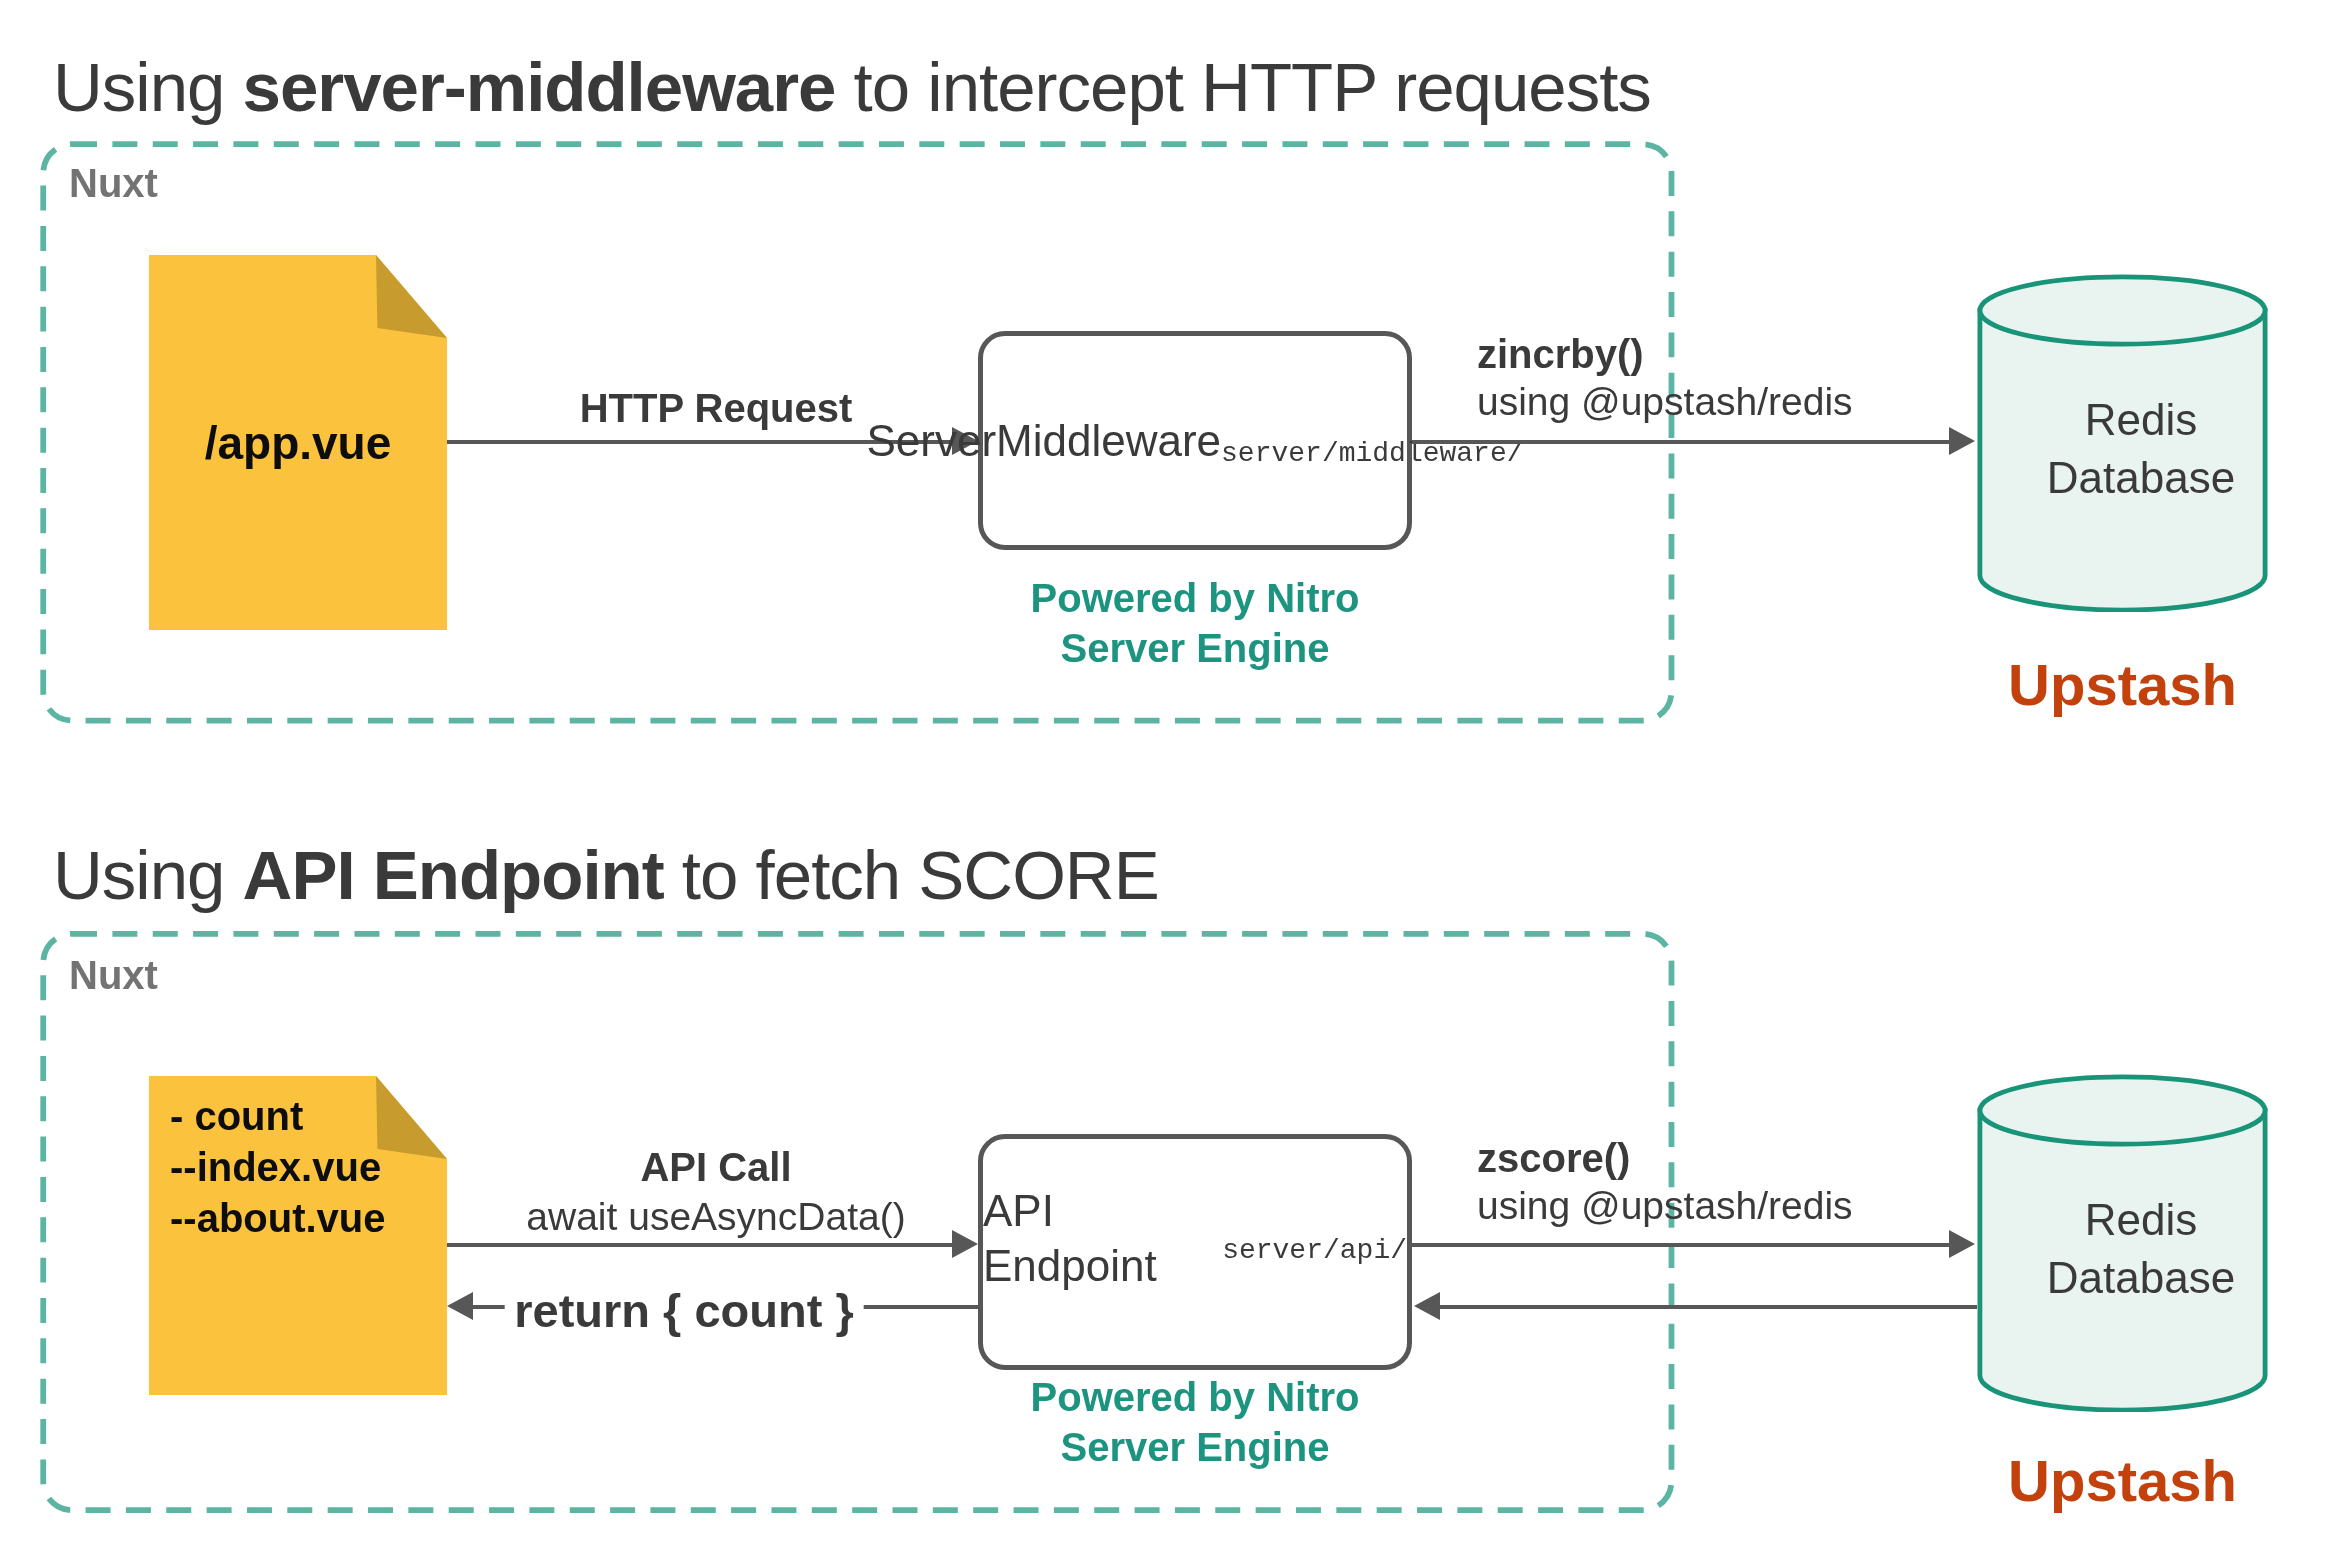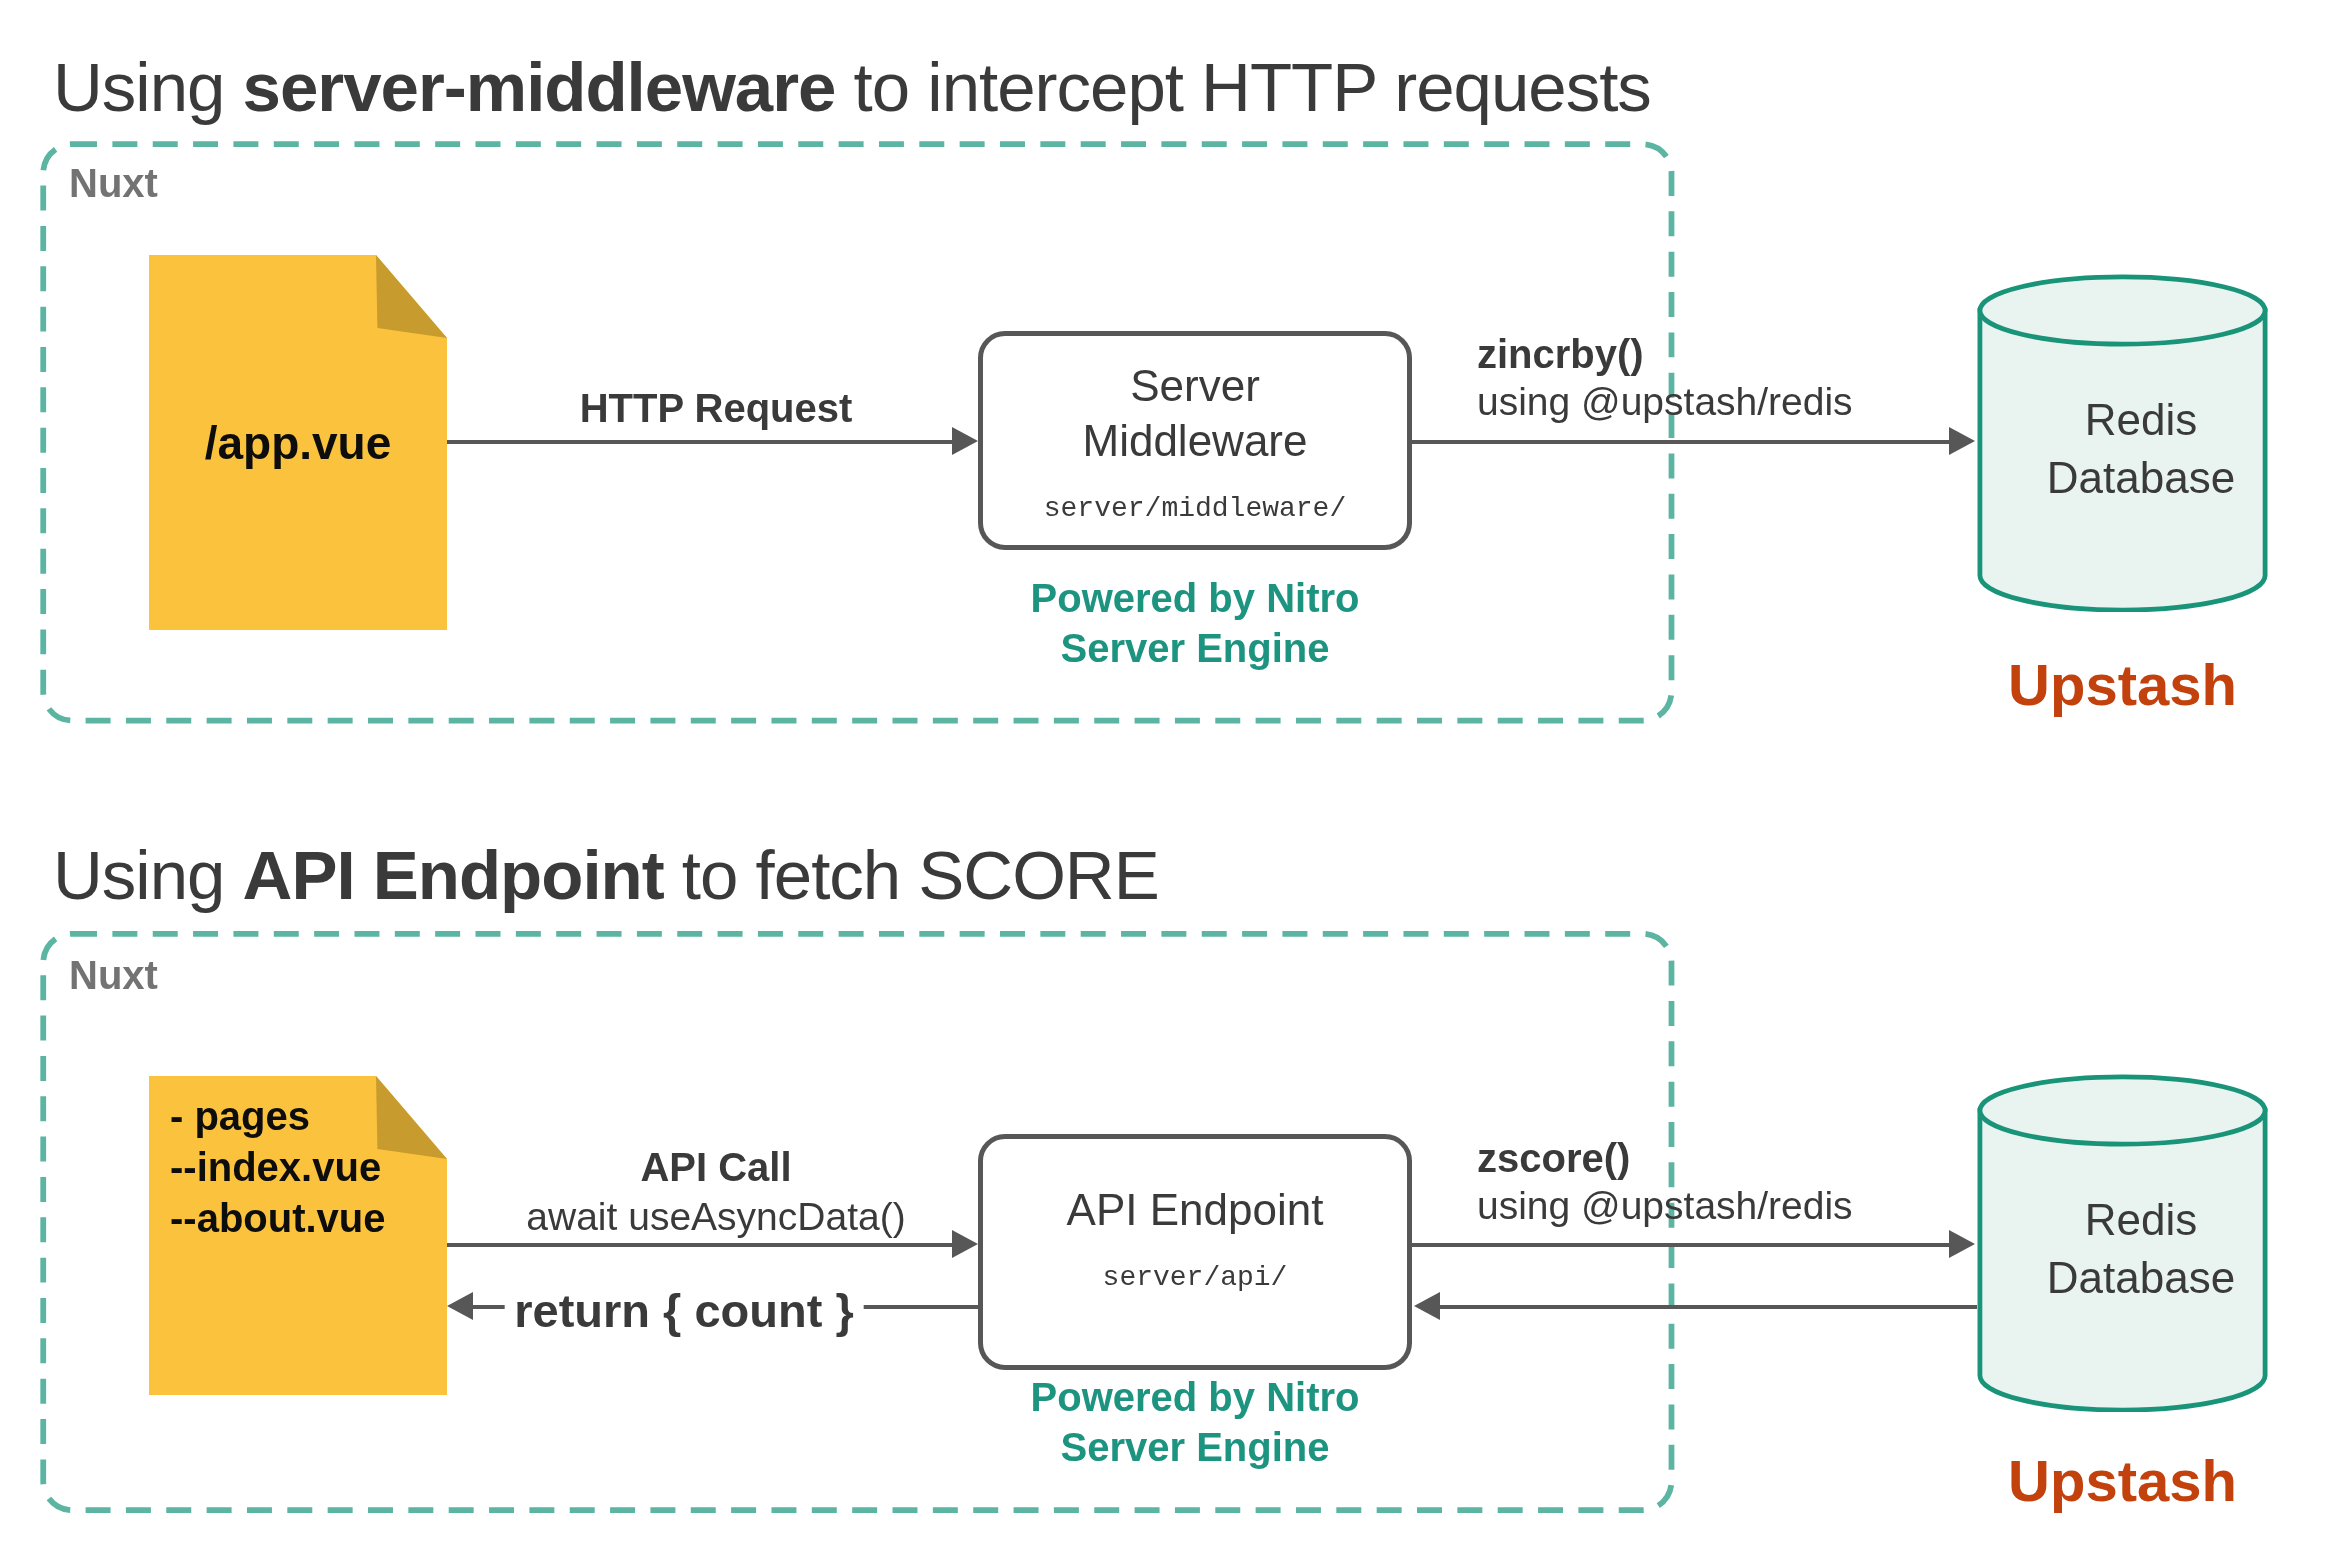--- a/index.html
+++ b/index.html
@@ -39,21 +39,21 @@
     border-top:14.4px solid transparent; border-bottom:14.4px solid transparent; border-right:26px solid #575757; }
 
   .arrow-label { position:absolute; text-align:center; font-size:40px; font-weight:bold; color:#3a3a3a; white-space:nowrap; }
   .arrow-sublabel { position:absolute; text-align:center; font-size:39px; font-weight:normal; color:#3a3a3a; white-space:nowrap; }
   .left-align { text-align:left; }
   .inline-label { position:absolute; transform:translateX(-50%); background:#ffffff; padding:0 9.6px;
     font-size:47px; font-weight:bold; color:#3a3a3a; white-space:nowrap; }
 
   
   .server-box { position:absolute; width:434px; background:#ffffff; border:5.8px solid #575757; border-radius:27px;
-    display:flex; flex-direction:column; align-items:center; justify-content:center; box-sizing:border-box; }
+    display:flex; flex-direction:row; align-items:center; justify-content:center; box-sizing:border-box; }
   .server-box .box-line { font-size:44px; color:#3a3a3a; line-height:55px; }
   .server-box .box-path { font-family:"Liberation Mono", monospace; font-size:28px; color:#3a3a3a; margin-top:25px; white-space:nowrap; }
 
   .nitro { position:absolute; width:500px; text-align:center; font-size:40px; font-weight:bold; color:#1d9480; line-height:50px; }
 
   
   .db { position:absolute; width:328px; height:338px; }
   .db-text { position:absolute; left:0; top:117px; width:100%; text-align:center;
     font-size:44px; color:#3a3a3a; line-height:58px; }
   .db-caption { position:absolute; width:291px; text-align:center; font-size:58px; font-weight:bold; color:#c2410c; }
@@ -119,21 +119,21 @@
 
   <svg class="nuxt-svg" width="2342" height="1564" aria-hidden="true" viewBox="0 0 2438 1628">
     <rect x="45" y="972" width="1695" height="600" rx="30" fill="none" stroke="#5cb5a2" stroke-width="6" stroke-dasharray="26 16"></rect>
   </svg>
   <div class="nuxt-label" style="left:69px; top:953px;">Nuxt</div>
 
   <div class="file" style="left:149px; top:1076px; height:319px;">
     <div class="file-body"></div>
     <div class="file-fold"></div>
     <div class="file-text-list">
-      <div>- pages</div>
+      <div>- count</div>
       <div>--index.vue</div>
       <div>--about.vue</div>
     </div>
   </div>
 
   <div class="arrow" style="left:447px; top:1230px; width:531px;">
     <div class="arrow-line" style="left:0; right:23px;"></div>
     <div class="head-right"></div>
   </div>
   <div class="arrow-label" style="left:476px; top:1145px; width:480px;">API Call</div>

